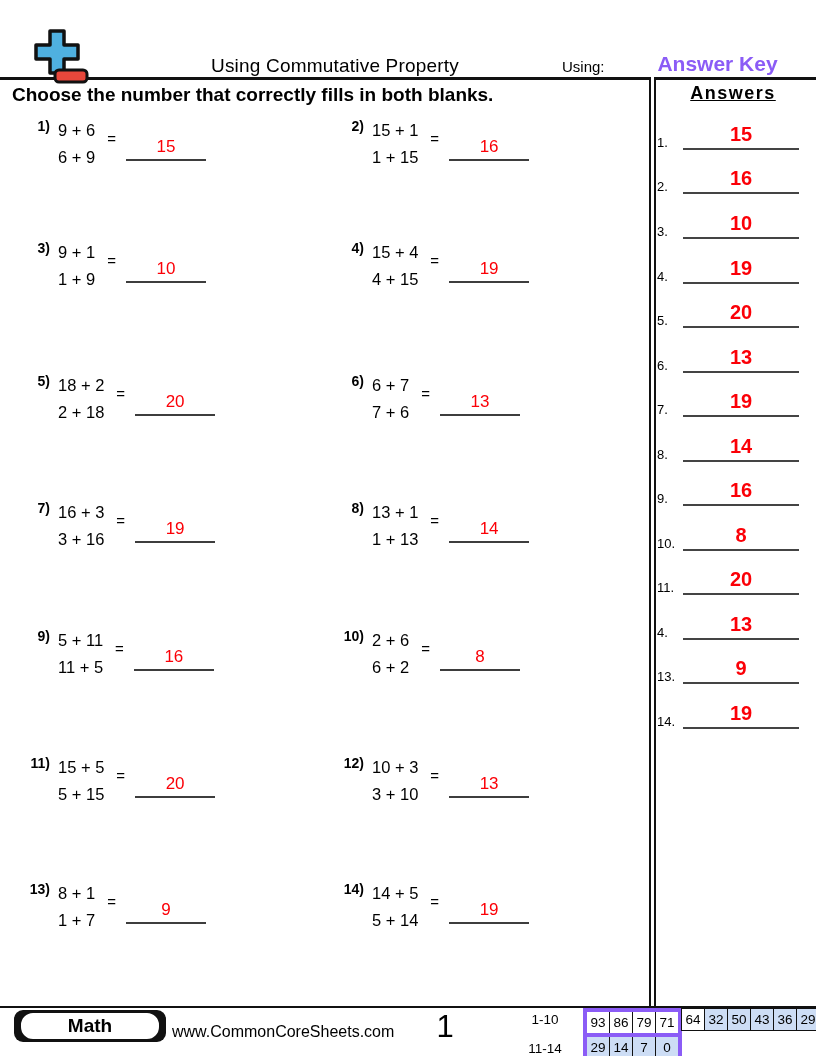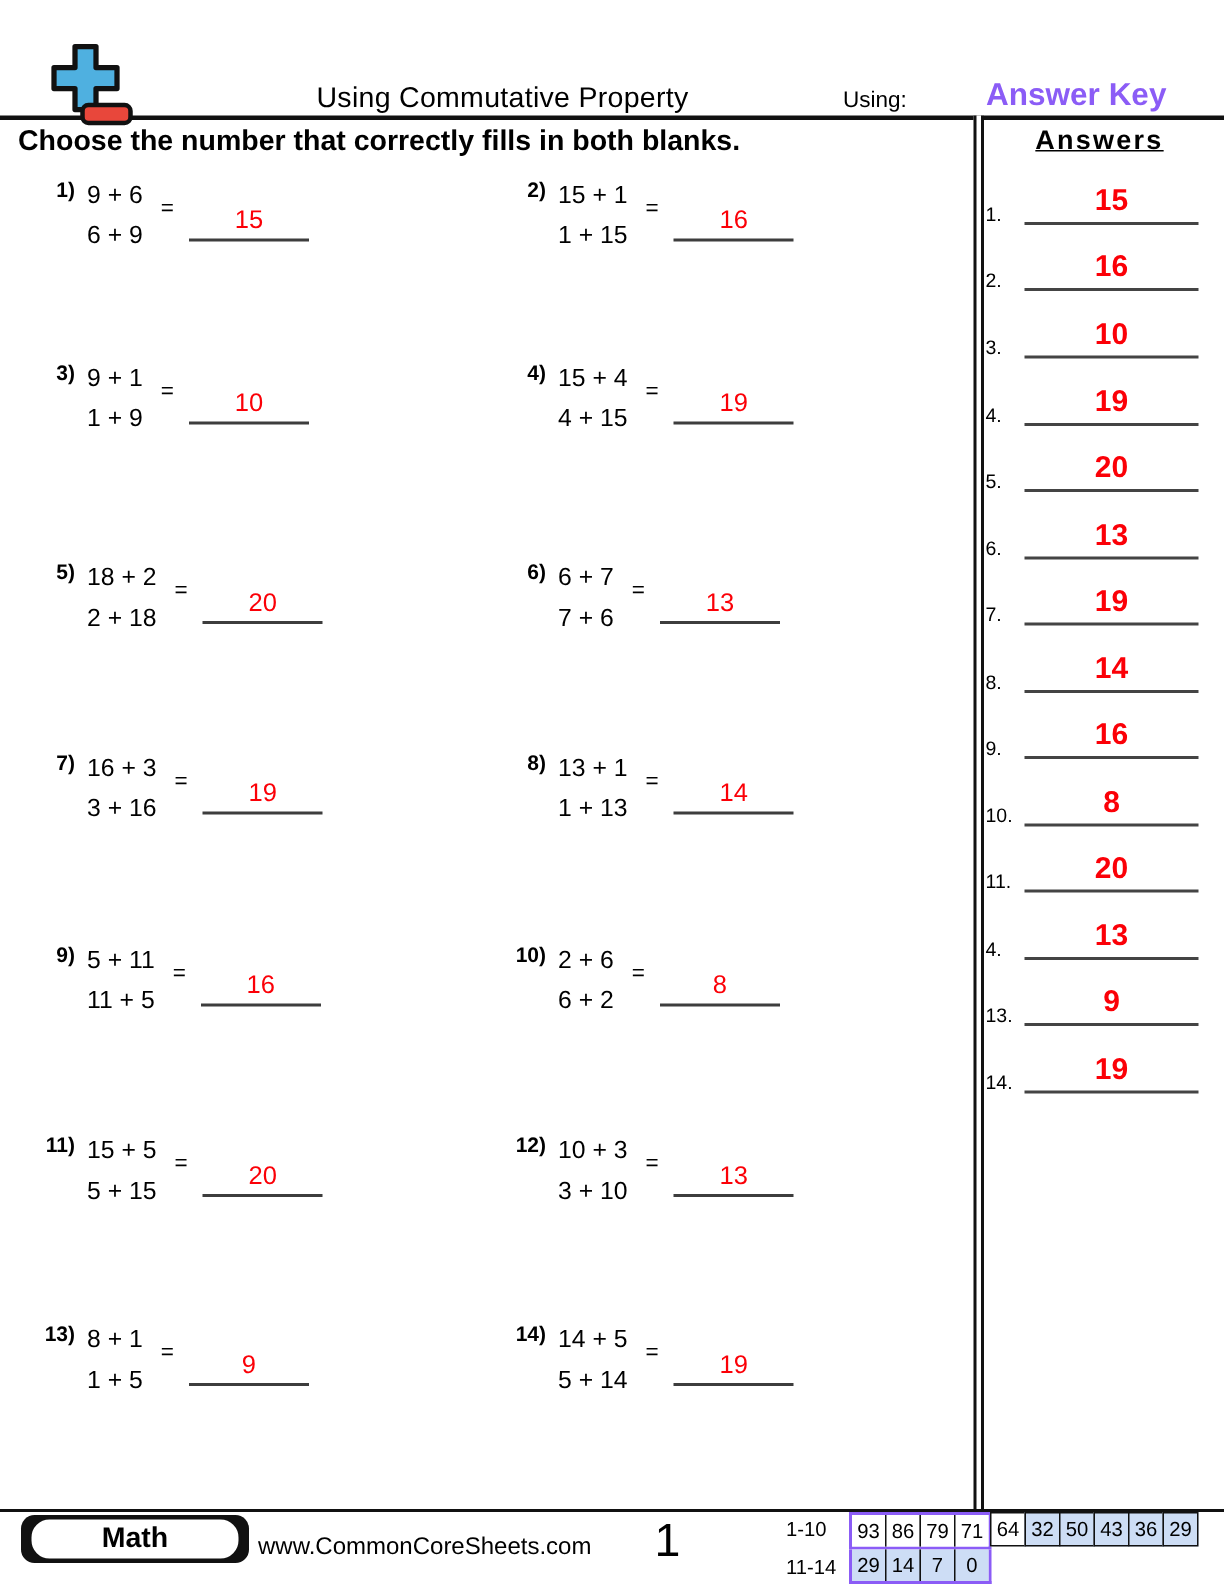--- a/index.html
+++ b/index.html
@@ -41,22 +41,22 @@
   
   .footer-rule { position:absolute; left:0; top:994px; width:816px; height:2px; background:#111; }
   .math-badge { position:absolute; left:14px; top:998px; width:152px; height:32px; background:#111;
     border-radius:9px; display:flex; align-items:center; justify-content:center; }
   .math-badge-inner { width:138px; height:26px; background:#fff; border:2px solid #111; border-radius:14px;
     display:flex; align-items:center; justify-content:center; font-size:19px; font-weight:bold; }
   .website { position:absolute; left:172px; top:1011px; font-size:16px; }
   .page-num { position:absolute; left:400px; top:997px; width:90px; text-align:center; font-size:31px; }
   .score { position:absolute; left:524px; top:996px; font-size:13.5px; }
   .score-row { display:flex; align-items:stretch; }
-  .score-label { width:42px; text-align:left; padding-right:0; line-height:23px; }
-  .cell-group { display:flex; border:2px solid #8b5cf6; }
+  .score-label { width:42px; text-align:center; padding-right:17px; line-height:23px; }
+  .cell-group { display:flex; border:4px solid #8b5cf6; }
   .cell { width:22px; height:21px; line-height:21px; text-align:center;
     border:1px solid #111; margin-left:-1px; background:#fff; }
   .cell-group .cell { border-top:none; border-bottom:none; }
   .cell-group .cell:first-child { margin-left:0; border-left:none; }
   .cell-group .cell:last-child { border-right:none; }
   .hl { background:#cdddf5; }
 </style>
 </head>
 <body>
 
@@ -291,21 +291,21 @@
       </span>
       <span class="eq">=</span>
       <span class="blank">
         <span class="p-ans" style="color:#fb0007">13</span>
       </span>
     </div>
   <div class="problem" style="left:22px;top:868px">
       <span class="pnum">13)</span>
       <span class="expr">
         <span style="display:block">8 + 1</span>
-        <span style="display:block">1 + 5</span>
+        <span style="display:block">1 + 7</span>
       </span>
       <span class="eq">=</span>
       <span class="blank">
         <span class="p-ans" style="color:#fb0007">9</span>
       </span>
     </div>
   <div class="problem" style="left:336px;top:868px">
       <span class="pnum">14)</span>
       <span class="expr">
         <span style="display:block">14 + 5</span>

